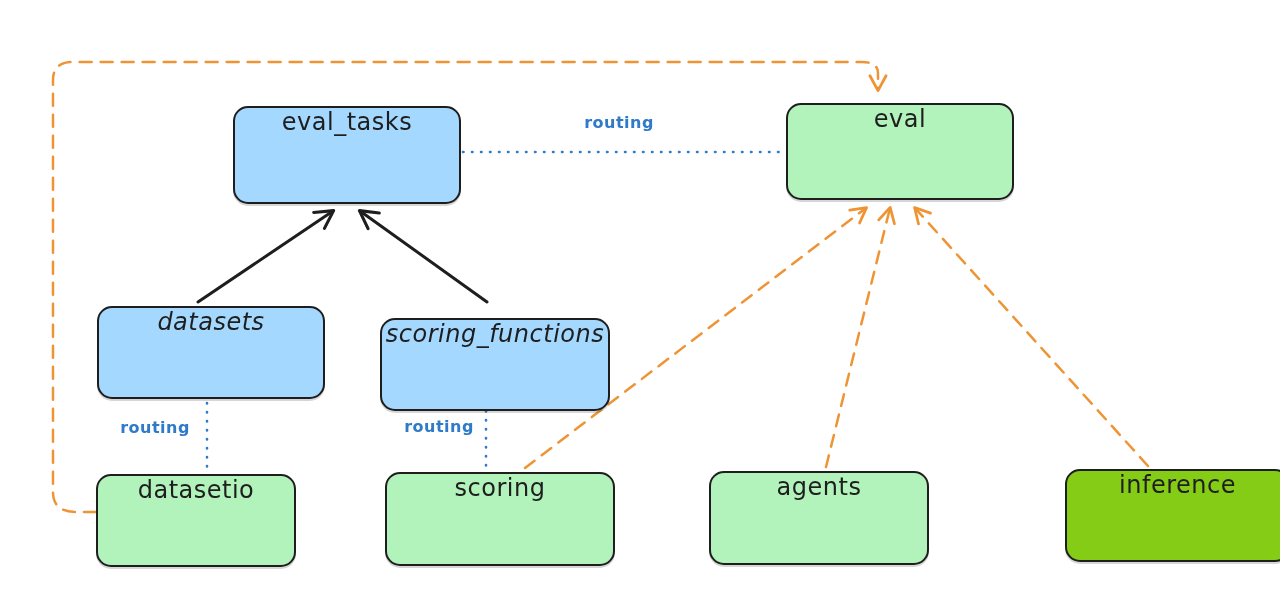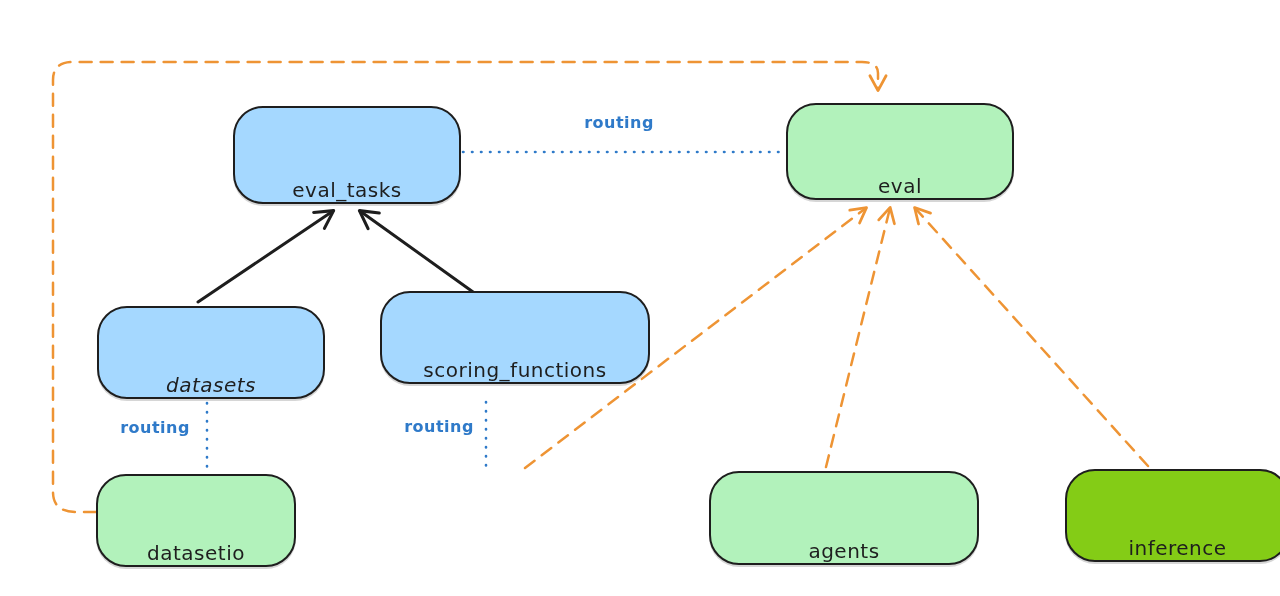--- a/index.html
+++ b/index.html
@@ -13,46 +13,46 @@
   }
   .edges {
     position: absolute;
     inset: 0;
     width: 1280px;
     height: 596px;
   }
   .node {
     position: absolute;
     border: 2.5px solid #1e1e1e;
-    border-radius: 30px;
+    border-radius: 15px;
     display: flex;
-    align-items: flex-end;
+    align-items: flex-start;
     justify-content: center;
-    font-size: 20px;
+    font-size: 24px;
     letter-spacing: 0.5px;
     color: #1e1e1e;
     box-shadow: 0 2px 0 rgba(30,30,30,0.18);
     box-sizing: border-box;
   }
   .edge-label {
     position: absolute;
     font-size: 16px;
     font-weight: bold;
     letter-spacing: 0.5px;
     text-align: center;
     white-space: nowrap;
   }
   
   #n-eval_tasks        { left: 233px; top: 106px; width: 228px; height: 98px; }
   #n-eval              { left: 786px; top: 103px; width: 228px; height: 97px; }
   #n-datasets          { left:  97px; top: 306px; width: 228px; height: 93px; font-style: italic; }
-  #n-scoring_functions { left: 380px; top: 291px; width: 270px; height: 93px; }
+  #n-scoring_functions { left: 380px; top: 318px; width: 230px; height: 93px; font-style: italic; }
   #n-datasetio         { left:  96px; top: 474px; width: 200px; height: 93px; }
   #n-scoring           { left: 385px; top: 472px; width: 230px; height: 94px; }
-  #n-agents            { left: 709px; top: 471px; width: 270px; height: 94px; }
+  #n-agents            { left: 709px; top: 471px; width: 220px; height: 94px; }
   #n-inference         { left: 1021px; top: 469px; width: 225px; height: 93px; }
   
   #lbl-routing-top  { left: 578px; top: 113px; width: 82px; }
   #lbl-routing-left { left: 114px; top: 418px; width: 82px; }
   #lbl-routing-mid  { left: 398px; top: 417px; width: 82px; }
 </style>
 </head>
 <body>
 
 <div class="stage">
@@ -95,20 +95,23 @@
   <div class="node" id="n-scoring_functions" style="background-color: rgb(165, 216, 255);">
     <span>scoring_functions</span>
   </div>
 
   <div class="node" id="n-eval" style="background-color: rgb(178, 242, 187);">
     <span>eval</span>
   </div>
   <div class="node" id="n-datasetio" style="background-color: rgb(178, 242, 187);">
     <span>datasetio</span>
   </div>
+  <div class="node" id="n-scoring" style="background-color: rgb(178, 242, 187);">
+    <span>scoring</span>
+  </div>
   <div class="node" id="n-agents" style="background-color: rgb(178, 242, 187);">
     <span>agents</span>
   </div>
   <div class="node" id="n-inference" style="background-color: #84cc16; margin-left: 44px;">
     <span>inference</span>
   </div>
 
   <div class="edge-label" id="lbl-routing-top" style="color: rgb(47, 122, 201);">routing</div>
   <div class="edge-label" id="lbl-routing-left" style="color: rgb(47, 122, 201);">routing</div>
   <div class="edge-label" id="lbl-routing-mid" style="color: rgb(47, 122, 201);">routing</div>

